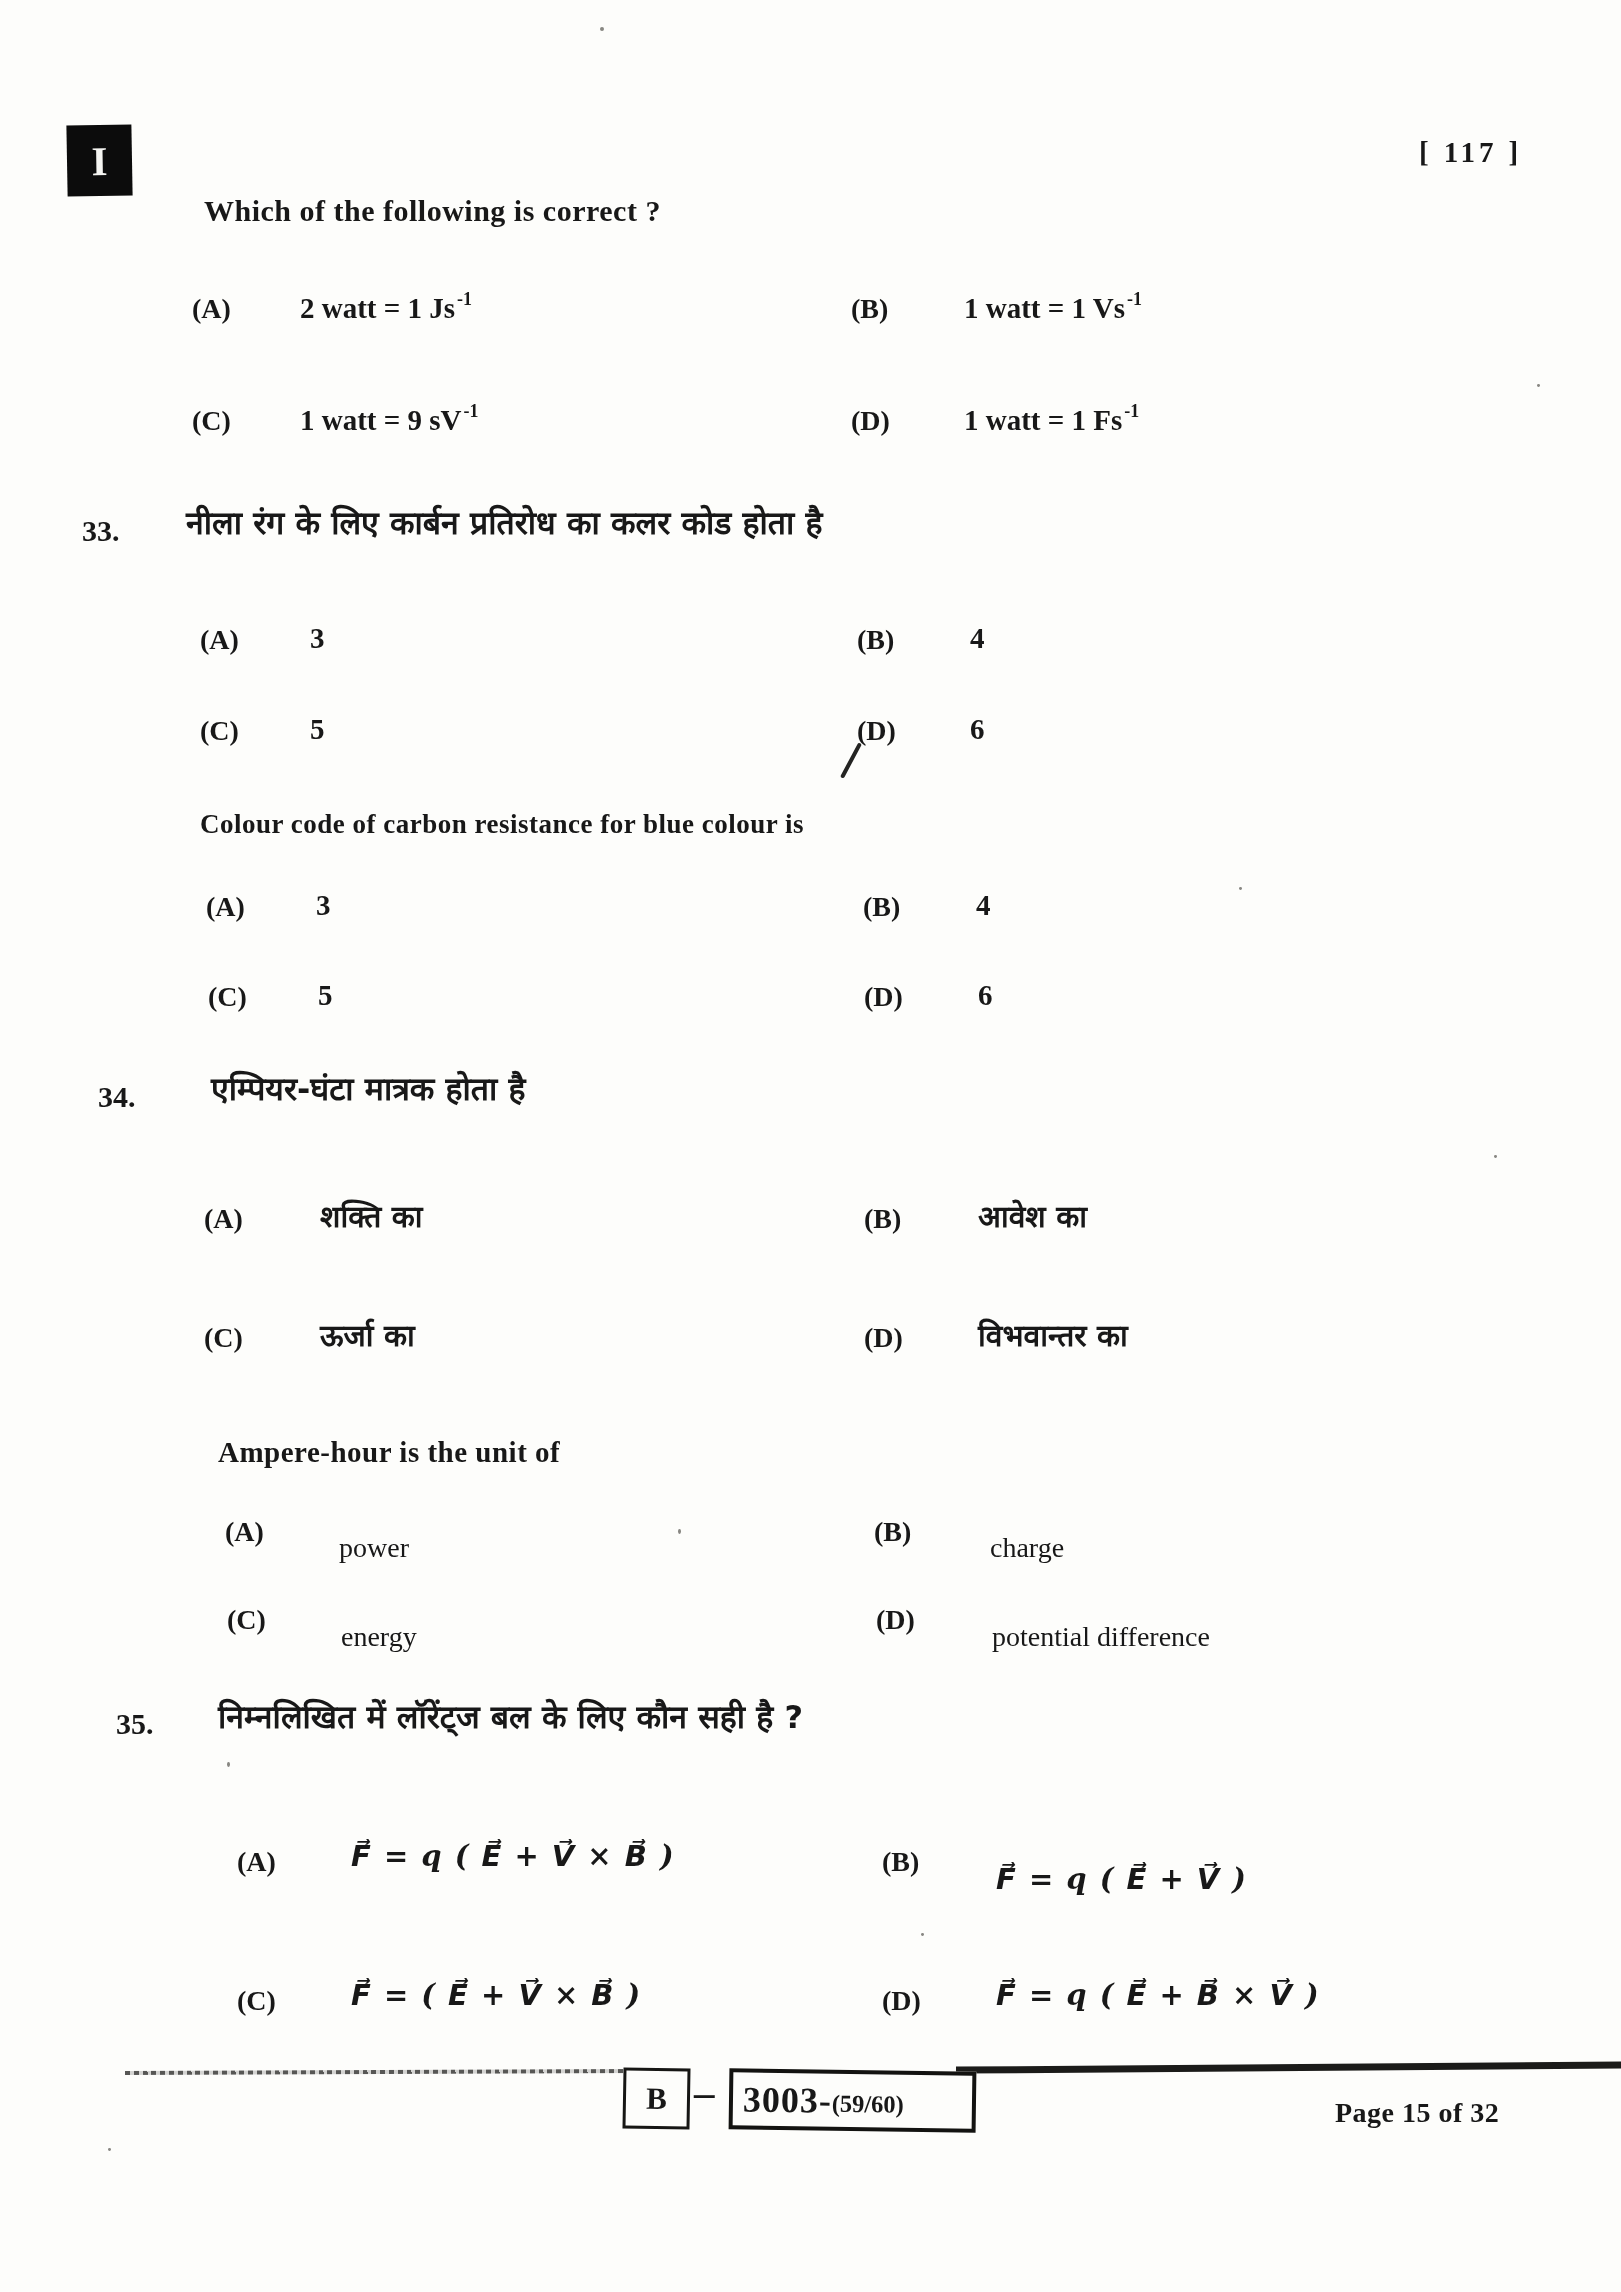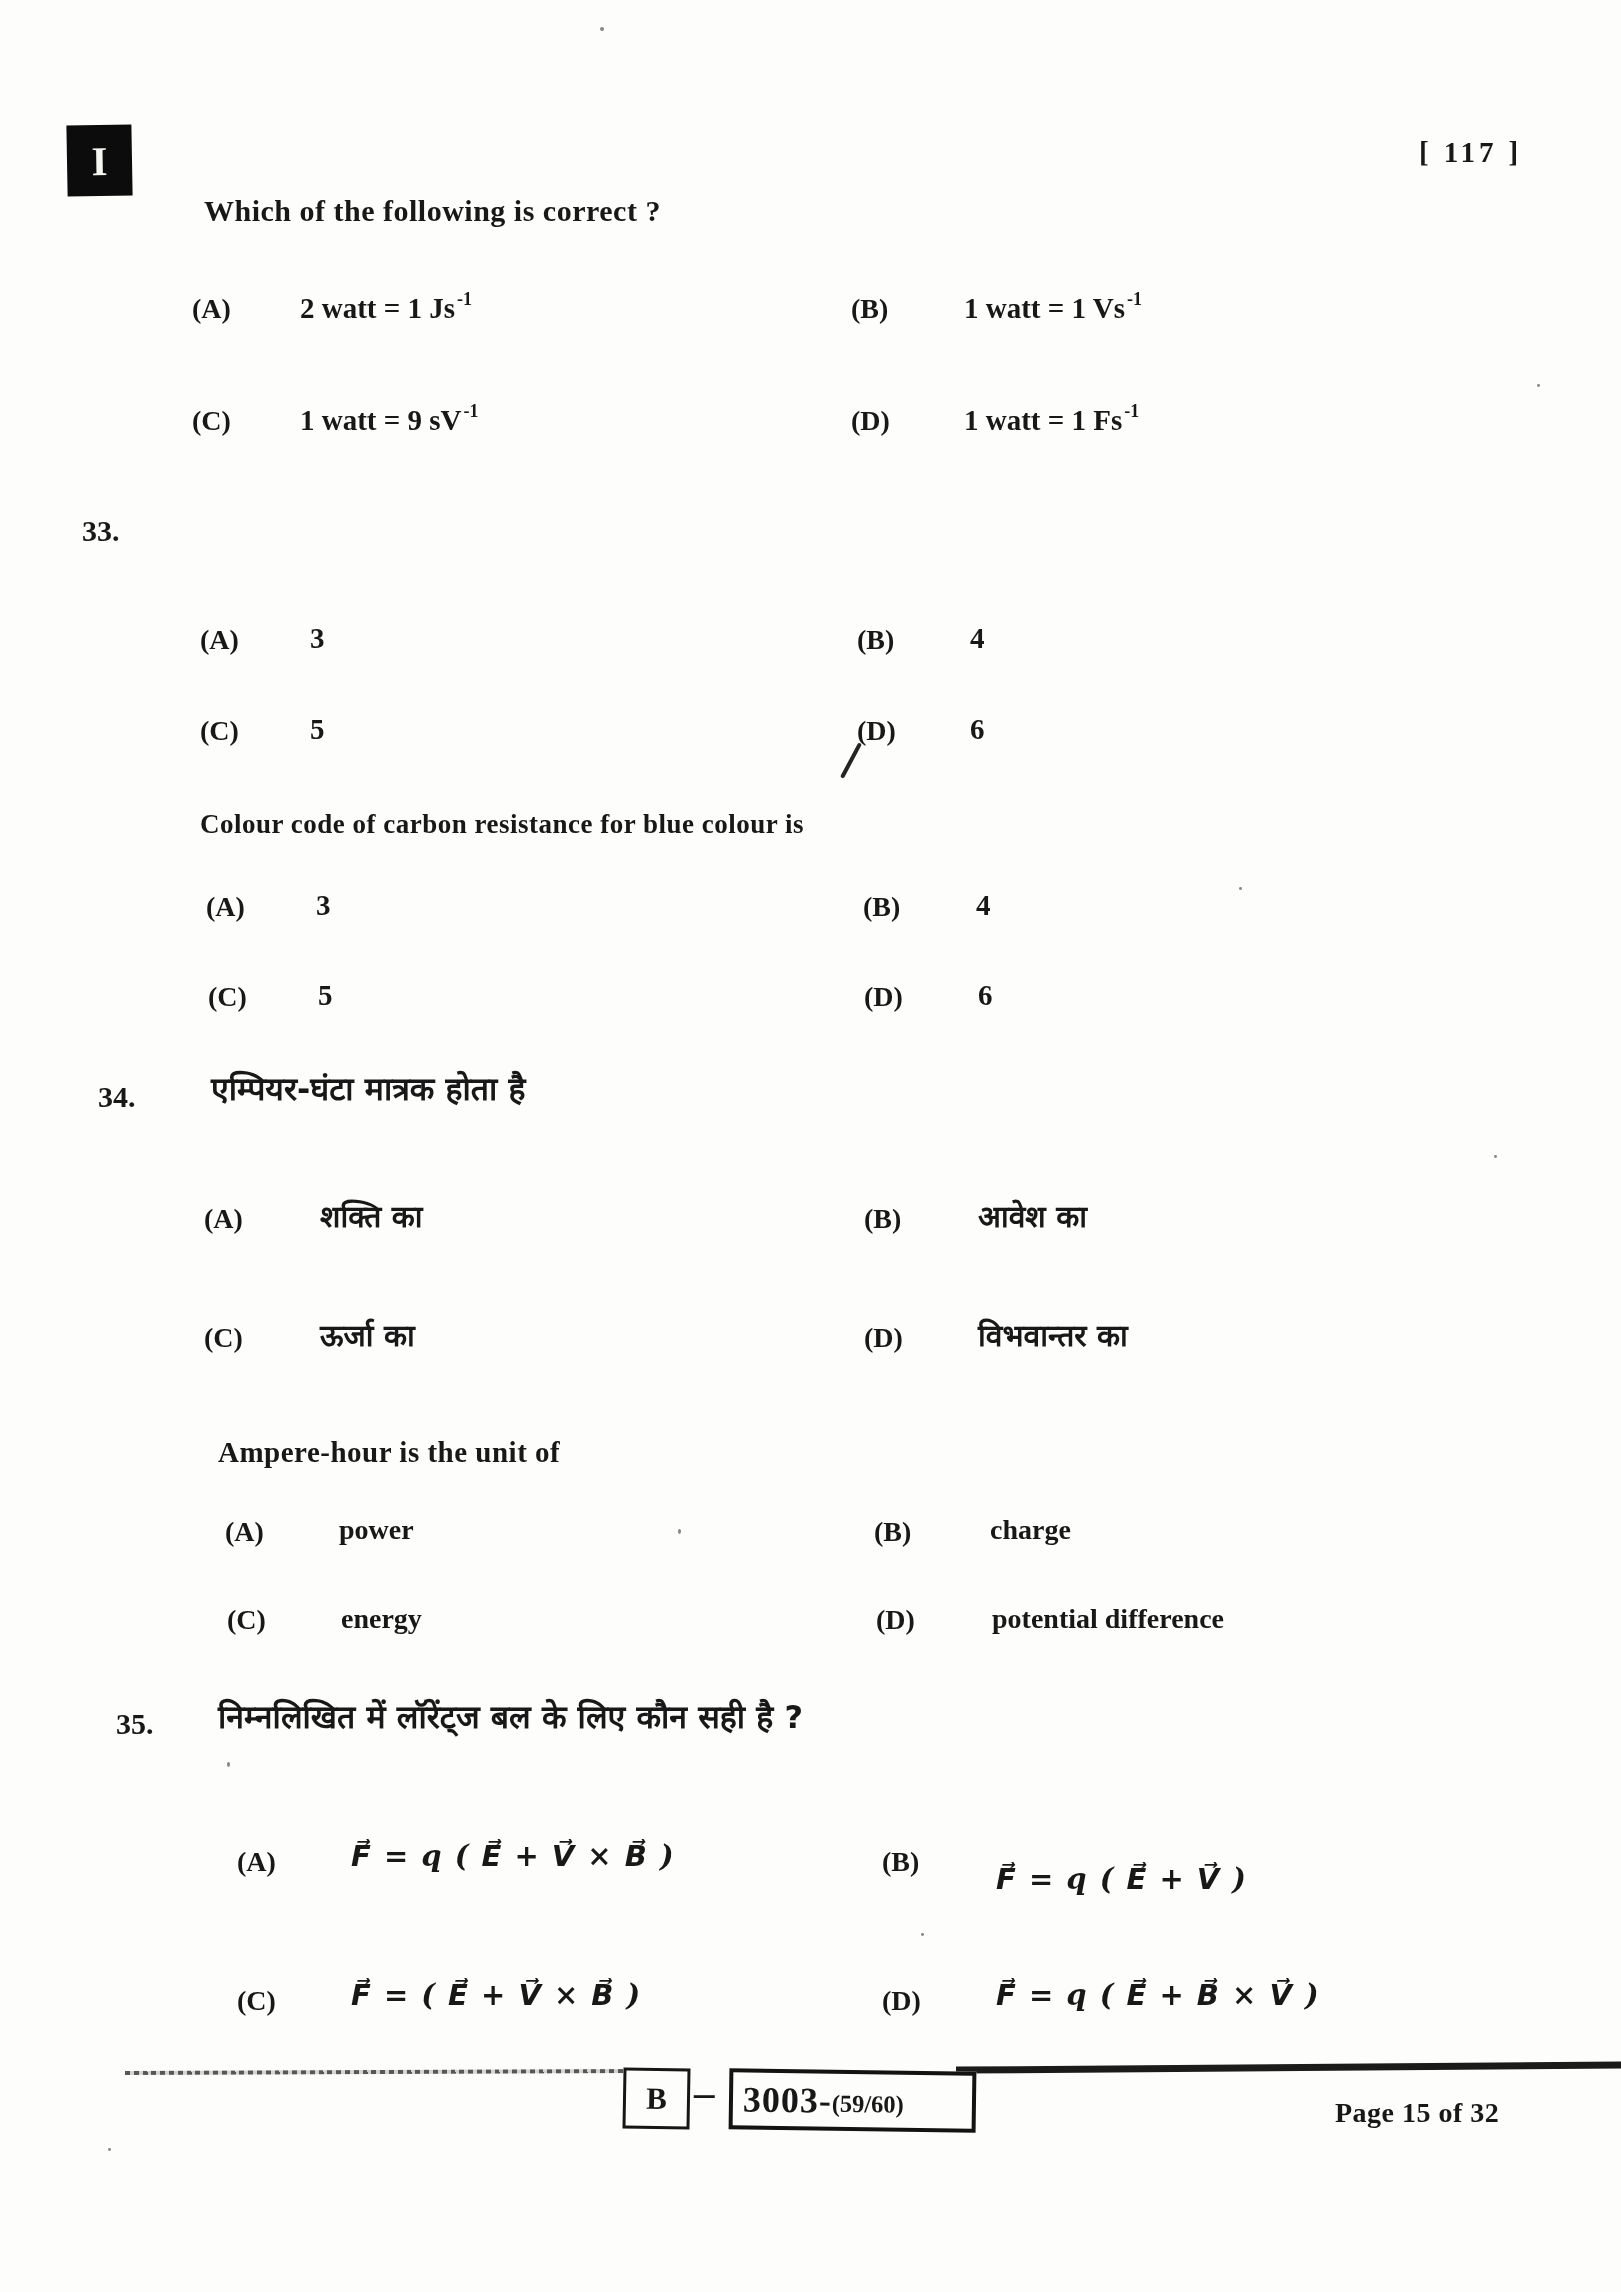--- a/index.html
+++ b/index.html
@@ -12,21 +12,21 @@
     color:#181818;
   }
   .t{position:absolute;white-space:nowrap;line-height:1.1;}
   .en{font-family:"Liberation Serif","DejaVu Serif",serif;font-weight:700;}
   .hi{font-family:"DejaVu Sans","Liberation Sans",sans-serif;font-weight:600;}
   .stem-en{font-size:30px;letter-spacing:0.5px;}
   .stem-hi{font-size:32px;}
   .qnum{font-size:30px;font-weight:700;}
   .optlabel{font-size:28px;font-weight:700;}
   .optval{font-size:29px;font-weight:700;}
-  .optword{font-size:28px;font-weight:700;}
+  .optword{font-size:28px;font-weight:400;margin-top:18px;}
   .optval sup{font-size:.62em;position:relative;top:-2px;left:2px;}
   .formula{
     font-family:"DejaVu Serif","DejaVu Sans",serif;
     font-style:italic;font-weight:600;font-size:29px;letter-spacing:1.5px;
   }
   .corner-box{
     position:absolute;left:67px;top:125px;width:65px;height:71px;
     background:#0c0c0c;display:flex;align-items:center;justify-content:center;
     transform:rotate(-1deg);
   }
@@ -84,20 +84,21 @@
   <div class="t en optval" style="left:300px;top:292px;"><span>2 watt = 1 Js</span><sup>-1</sup></div>
   <div class="t en optlabel" style="left:851px;top:294px;">(B)</div>
   <div class="t en optval" style="left:964px;top:292px;"><span>1 watt = 1 Vs</span><sup>-1</sup></div>
 
   <div class="t en optlabel" style="left:192px;top:406px;">(C)</div>
   <div class="t en optval" style="left:300px;top:404px;"><span>1 watt = 9 sV</span><sup>-1</sup></div>
   <div class="t en optlabel" style="left:851px;top:406px;">(D)</div>
   <div class="t en optval" style="left:964px;top:404px;"><span>1 watt = 1 Fs</span><sup>-1</sup></div>
 
   <div class="t en qnum" style="left:82px;top:514px;">33.</div>
+  <div class="t hi stem-hi" style="left:186px;top:506px;">नीला रंग के लिए कार्बन प्रतिरोध का कलर कोड होता है</div>
 
   <div class="t en optlabel" style="left:200px;top:625px;">(A)</div>
   <div class="t en optval" style="left:310px;top:623px;">3</div>
   <div class="t en optlabel" style="left:857px;top:625px;">(B)</div>
   <div class="t en optval" style="left:970px;top:623px;">4</div>
 
   <div class="t en optlabel" style="left:200px;top:716px;">(C)</div>
   <div class="t en optval" style="left:310px;top:714px;">5</div>
   <div class="t en optlabel" style="left:857px;top:716px;">(D)</div>
   <div class="t en optval" style="left:970px;top:714px;">6</div>

